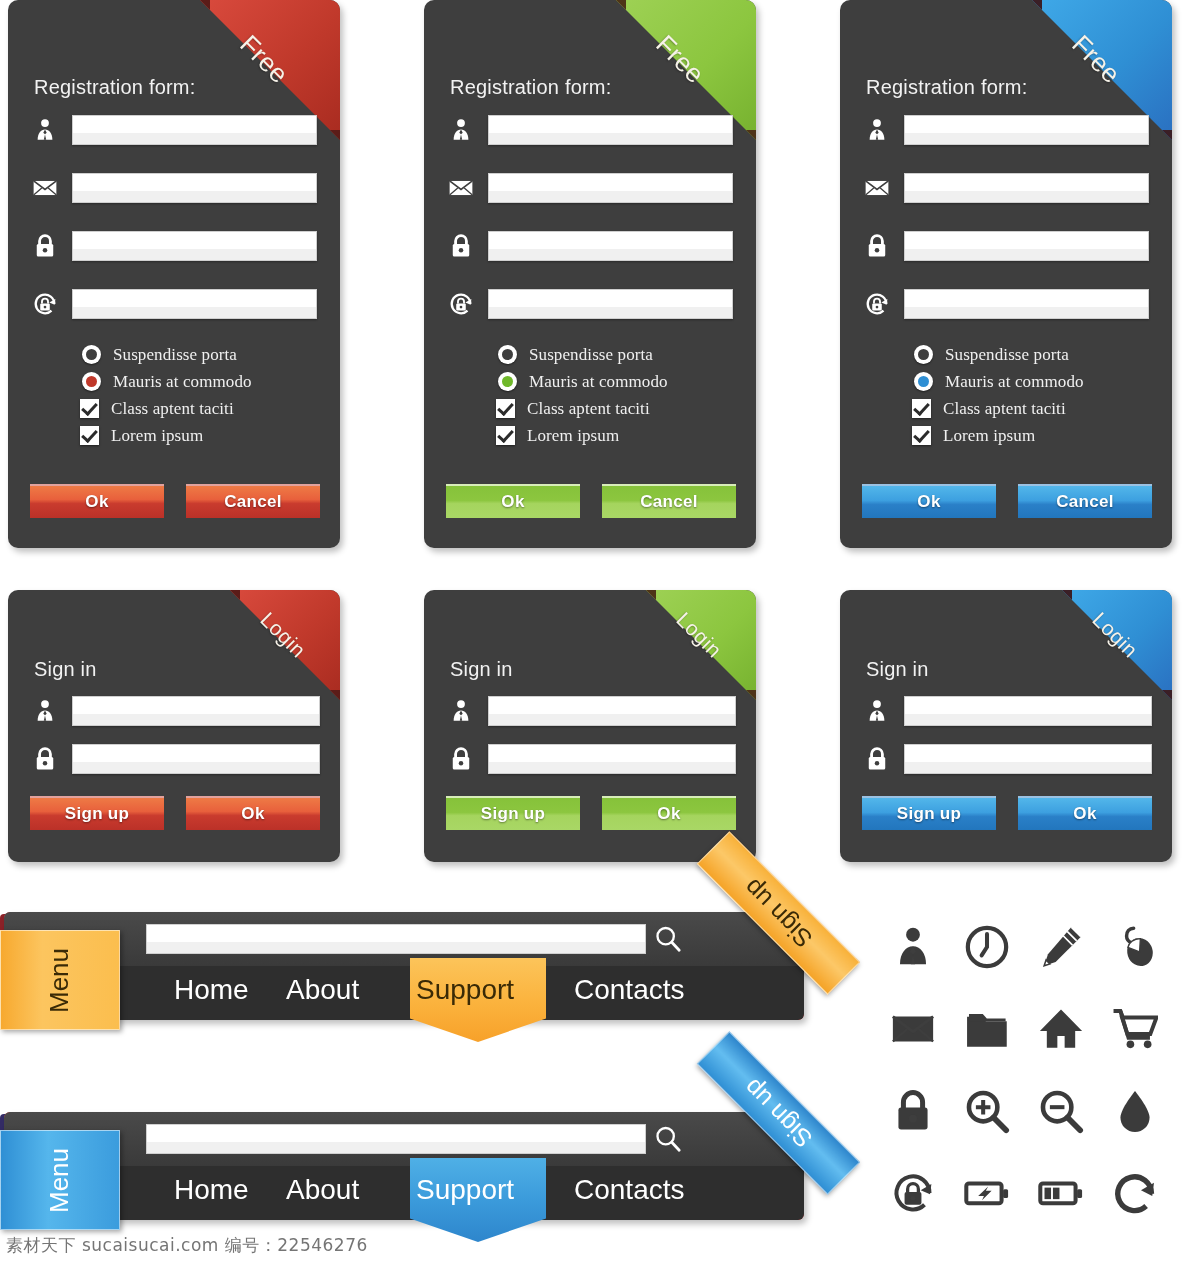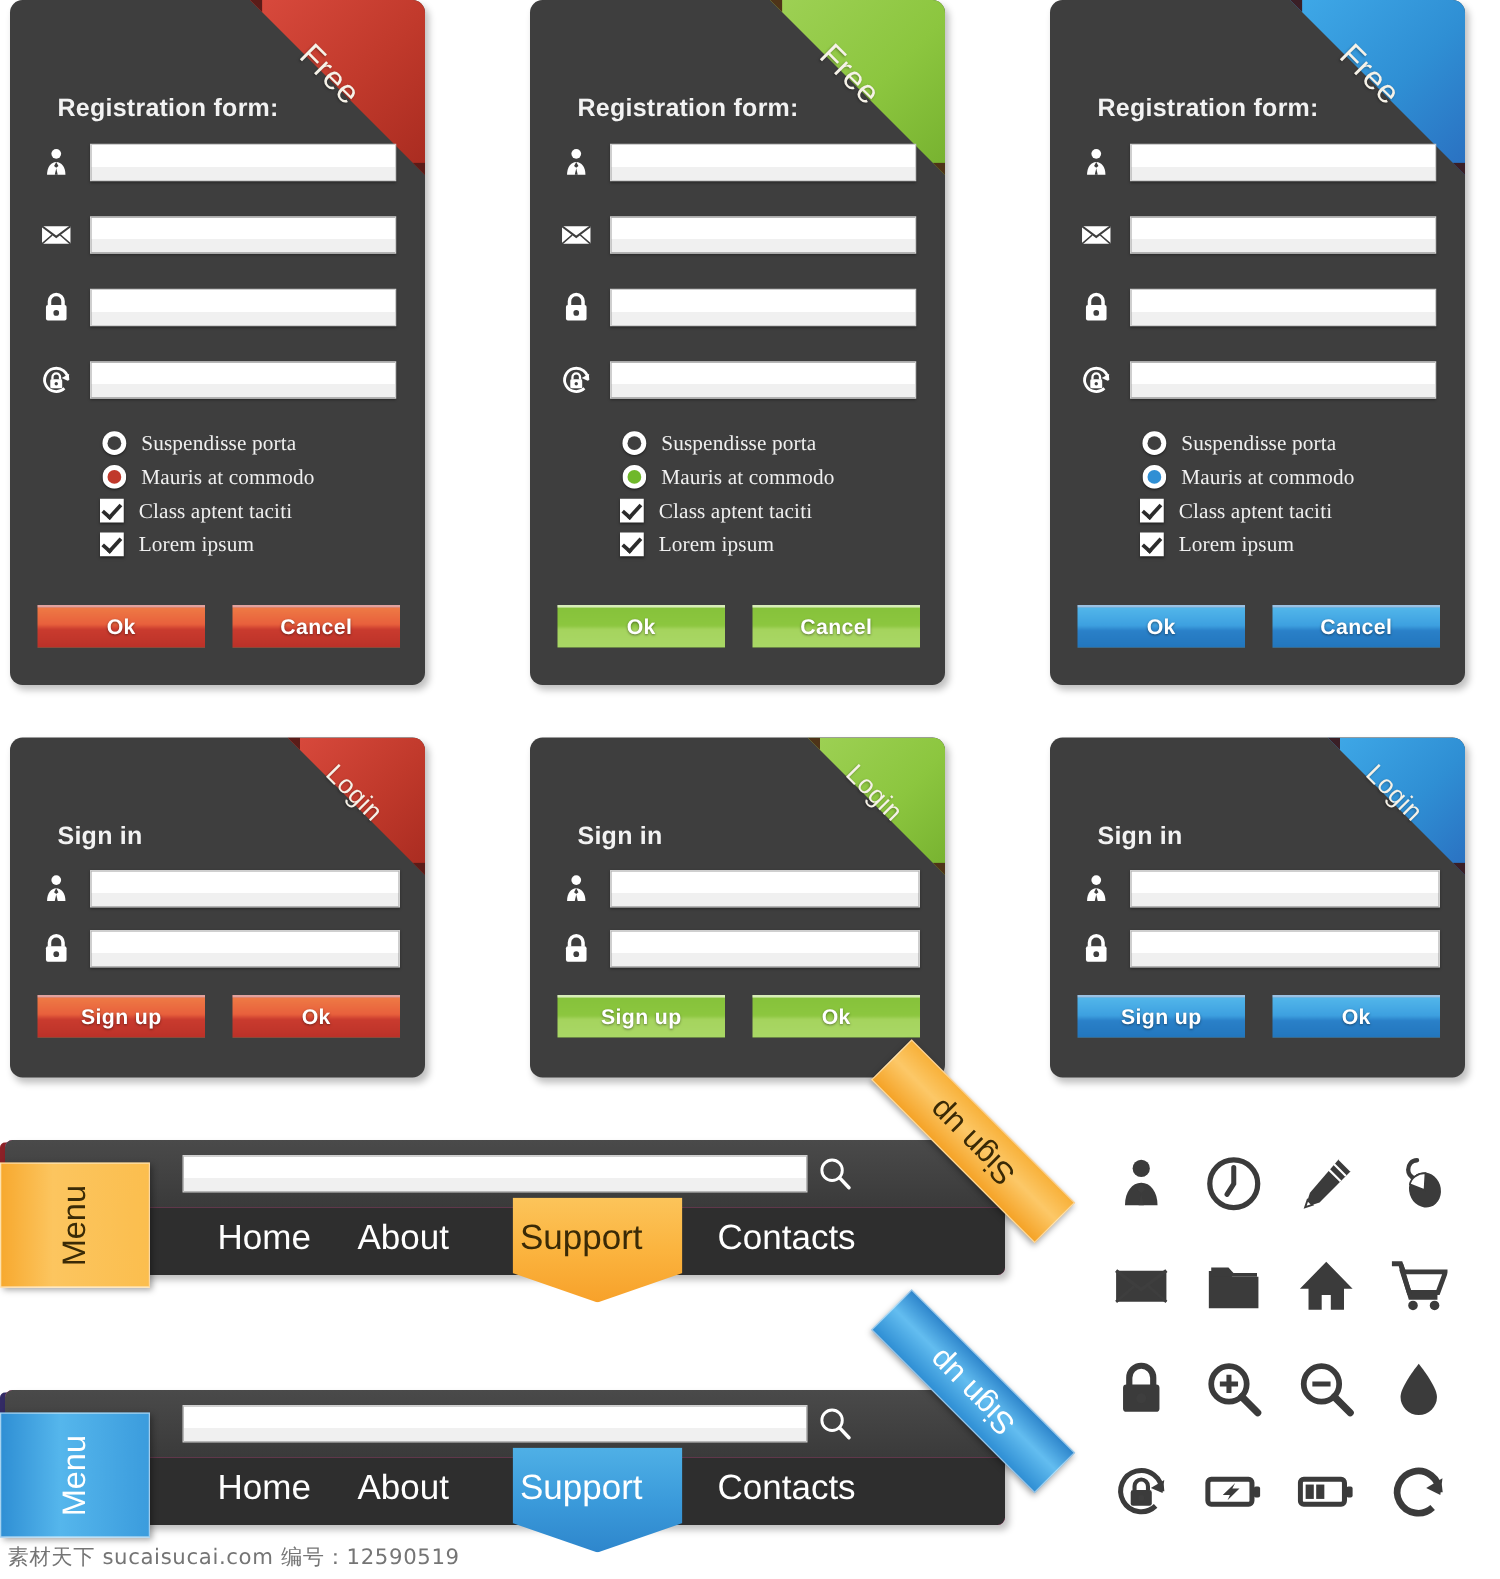--- a/index.html
+++ b/index.html
@@ -10,21 +10,21 @@
   }
 
   
   .card {
     position:absolute;
     background:#3e3e3e;
     border-radius:10px;
     box-shadow: 3px 4px 6px rgba(0,0,0,.25);
   }
   .card-title {
-    position:absolute; left:38px; font-size:20px; color:#f2f2f2; font-weight:700;
+    position:absolute; left:26px; font-size:20px; color:#f2f2f2; font-weight:400;
     letter-spacing:.2px;
   }
 
   
   .ribbon {
     position:absolute; top:0; right:0; width:140px; height:140px;
     overflow:hidden; border-top-right-radius:10px; pointer-events:none;
   }
   .ribbon .tri {
     position:absolute; top:0; right:0; width:0; height:0;
@@ -87,21 +87,21 @@
   .btn {
     position:absolute; height:34px;
     display:flex; align-items:center; justify-content:center;
     color:#ffffff; font-size:17px; font-weight:bold;
     text-shadow:0 1px 2px rgba(0,0,0,.45);
     border-top:2px solid rgba(255,255,255,.55);
     cursor:pointer; letter-spacing:.3px;
   }
 
   
-  .menubar { position:absolute; background:#ec4899; border-radius:6px;
+  .menubar { position:absolute; background:#ef4444; border-radius:6px;
              box-shadow:3px 4px 6px rgba(0,0,0,.25); }
   .menubar .searchzone {
     position:absolute; left:0; top:0; right:0; height:54px;
     background:linear-gradient(to bottom,#4a4a4a,#3a3a3a);
     border-top-left-radius:6px; border-top-right-radius:6px;
   }
   .searchbox {
     position:absolute; height:30px;
     background:linear-gradient(to bottom,#ffffff 0%,#ffffff 62%,#f0f0f0 62%,#f0f0f0 100%);
     border:1px solid #d0d0d0;
@@ -634,13 +634,13 @@
         </svg></span>
     </div>
     <div class="iconcell">
       <span><svg style="fill:#3b3b3b" viewBox="0 0 24 24" width="46" height="46">
           <path d="M20.6 12.4 a8.8 8.8 0 1 0 -2.8 6.4" fill="none" stroke="#3b3b3b" stroke-width="2.8"></path>
           <path d="M21.9 6.6 L21 13.6 L15.1 10.6 Z"></path>
         </svg></span>
     </div>
   </div>
 
-<div class="watermark">素材天下 sucaisucai.com  编号：12590519</div>
+<div class="watermark">素材天下 sucaisucai.com  编号：22546276</div>
 
 </body></html>

